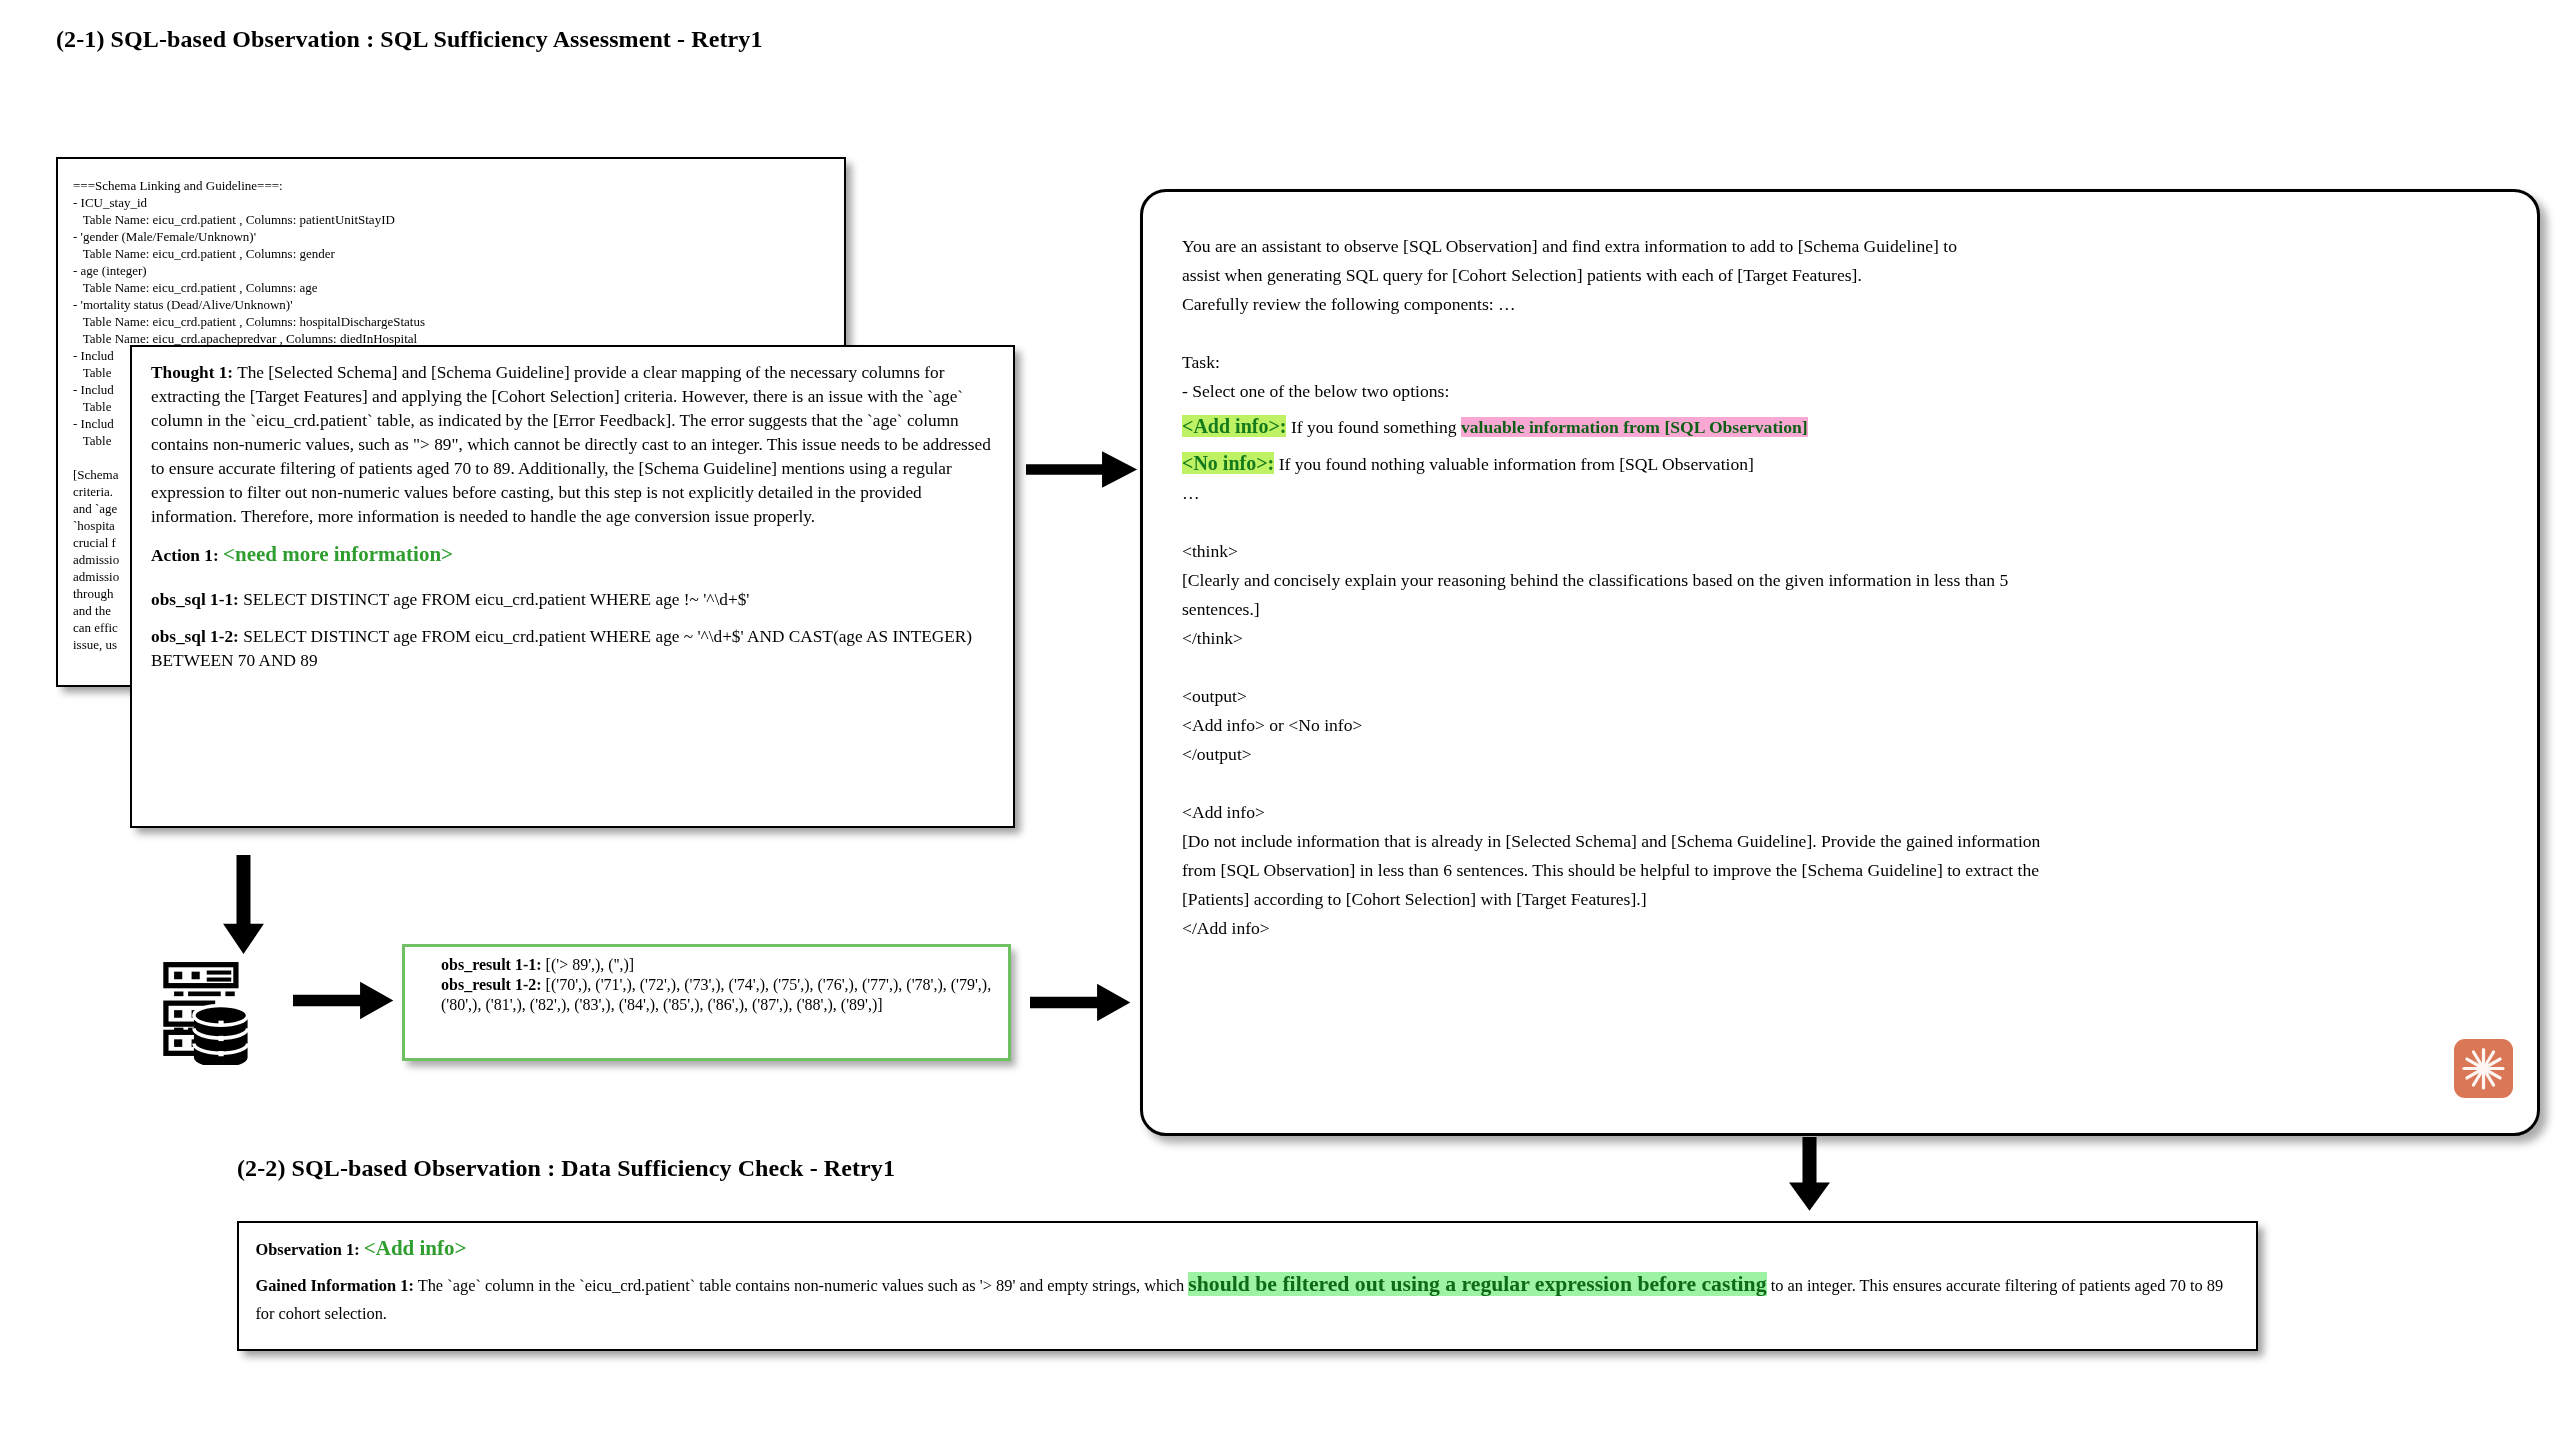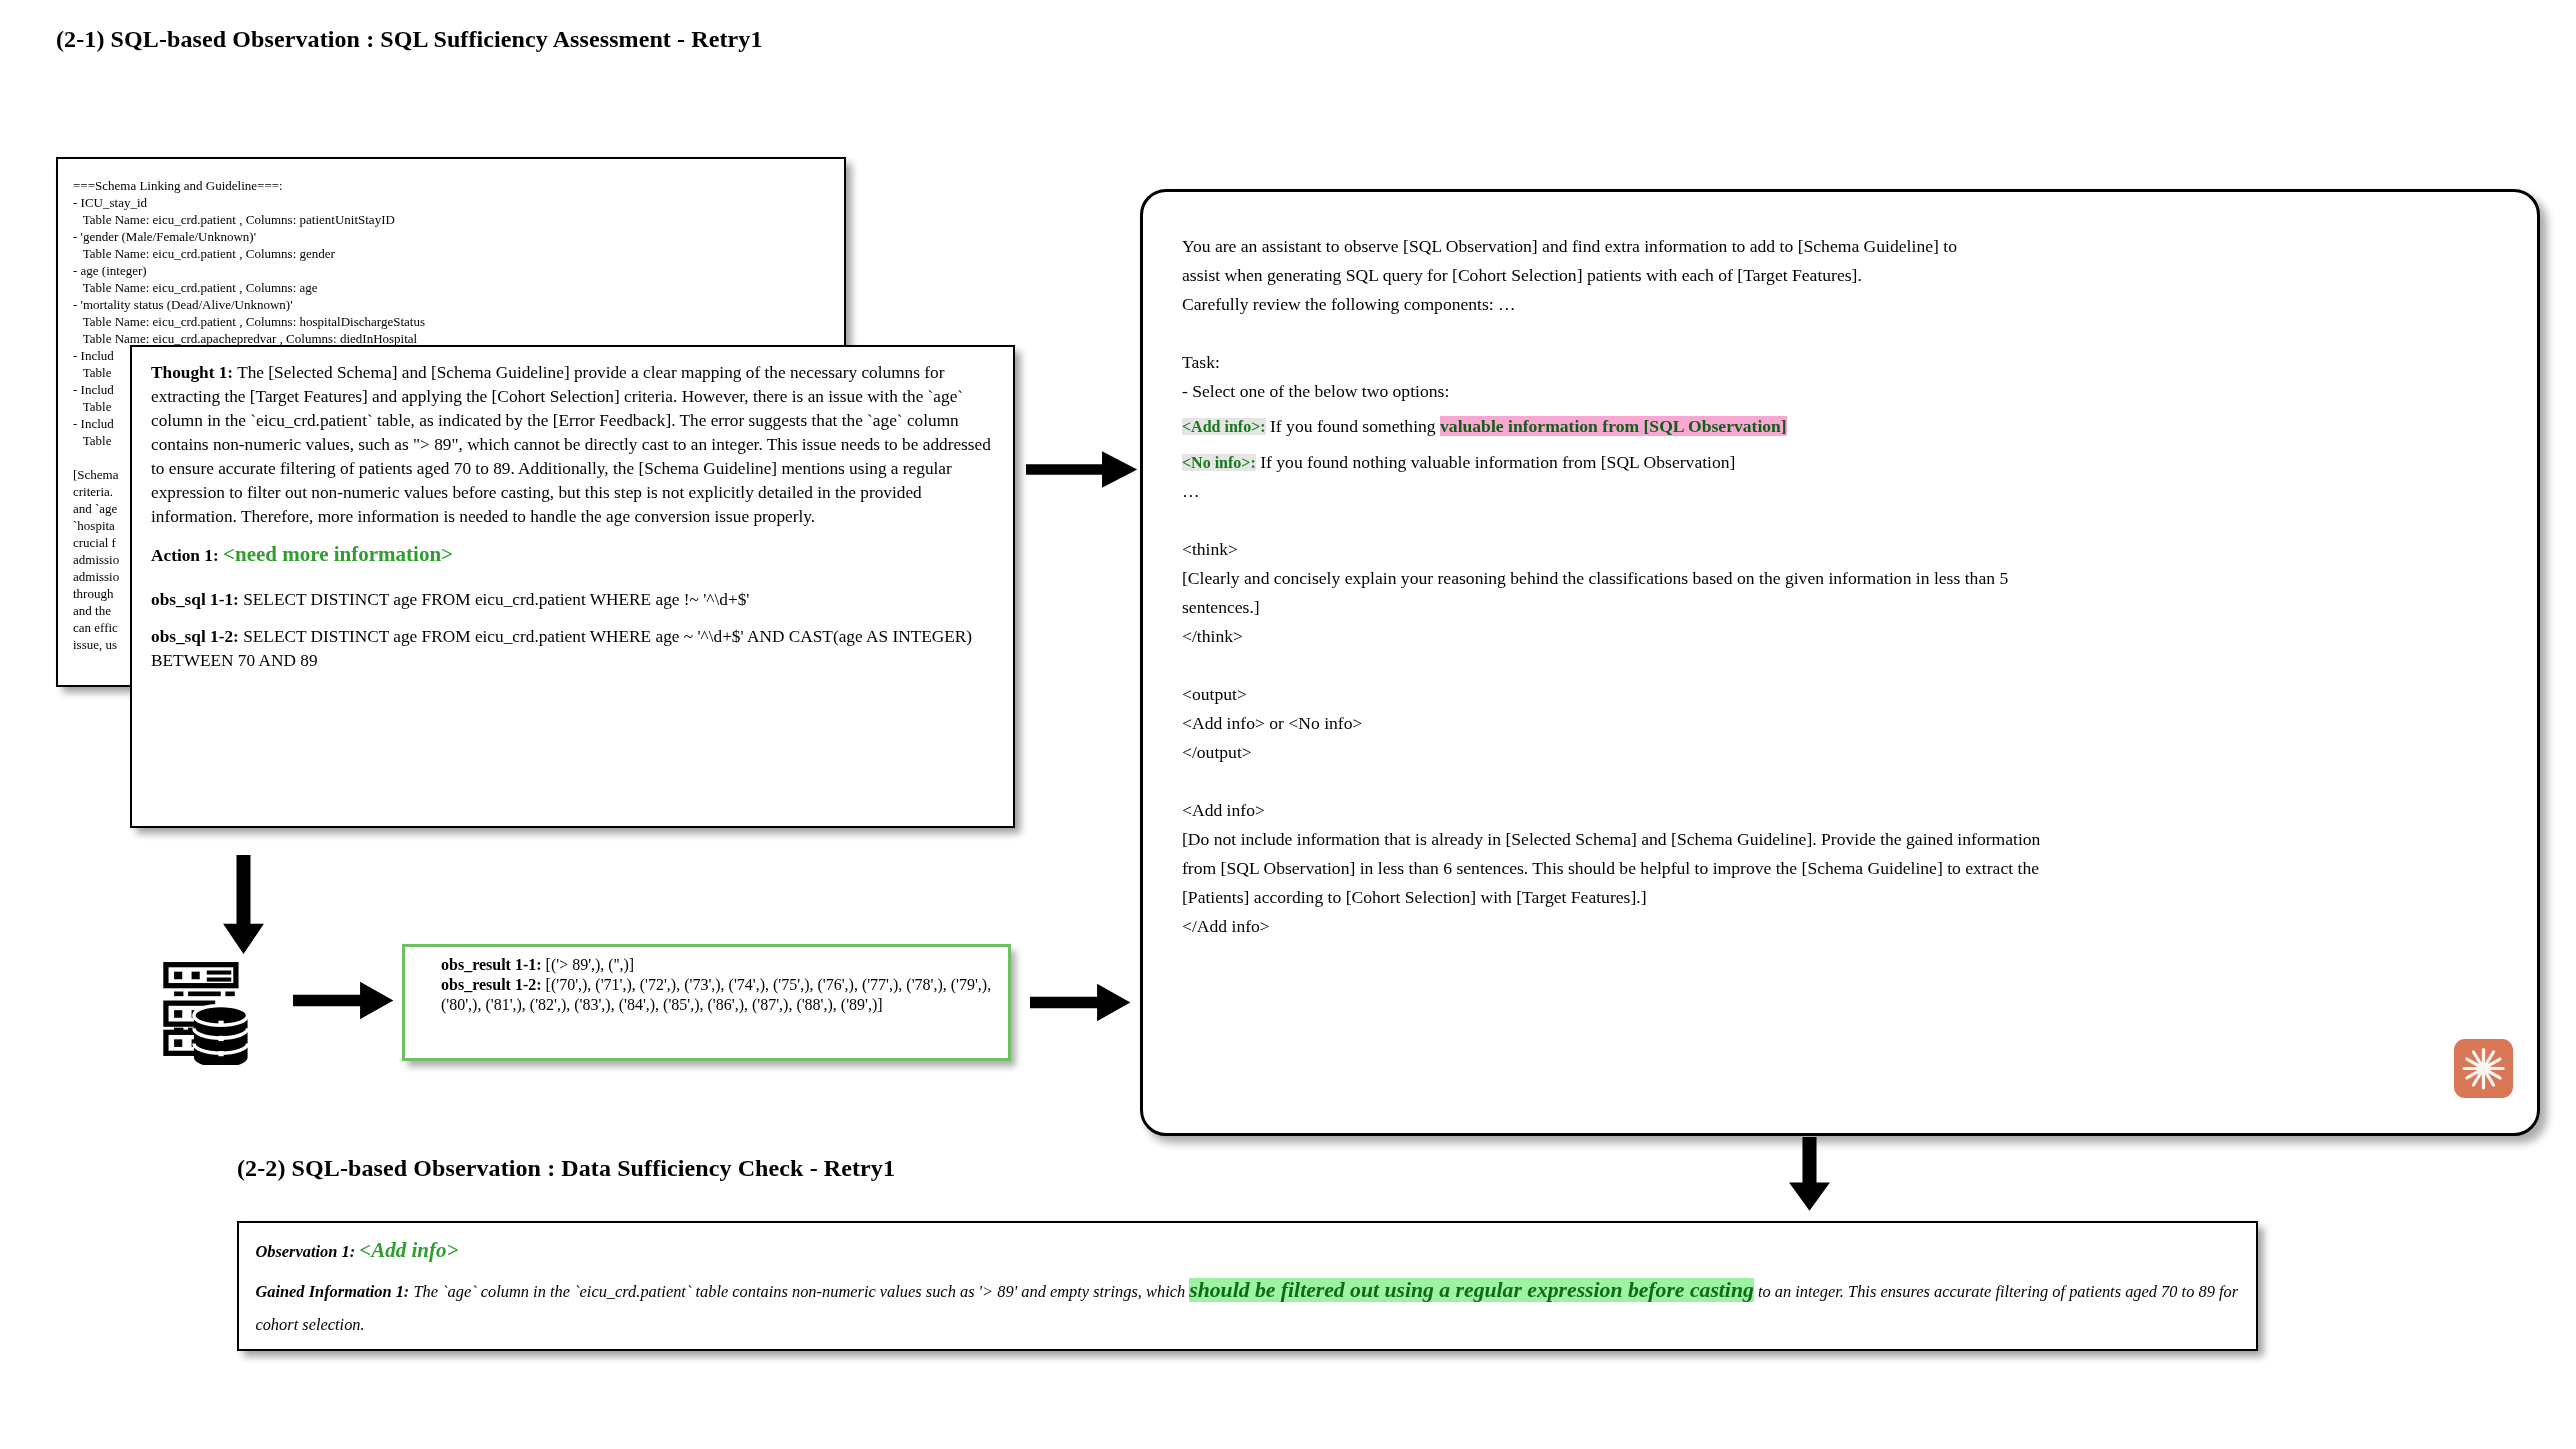--- a/index.html
+++ b/index.html
@@ -112,38 +112,37 @@
     height: 100%;
     box-sizing: border-box;
   }
   .hl {
     background: #f9a8d4;
     font-weight: bold;
     color: #0d5f15;
     font-family: Liberation Serif, serif;
   }
   .tag-green {
-    background: #e5e5e5;
+    background: #bef264;
     color: #157a1b;
     font-weight: bold;
-    font-size: 16px;
+    font-size: 20px;
   }
   .spacer-line { height: 29px; }
 
   
   #gained-box {
     left: 237px; top: 1221px;
     width: 2021px; height: 130px;
     z-index: 2;
   }
   #gained-box .inner {
     padding: 10.5px 15px 0 16.4px;
     font-size: 16.4px;
-    line-height: 33px;
-    font-style: italic;
+    line-height: 28px;
   }
   .hl-big {
     background: #9ef2a4;
     color: #0d6b16;
     font-weight: bold;
     font-size: 21.7px;
   }
 
   
   .arrow { position: absolute; z-index: 4; }

